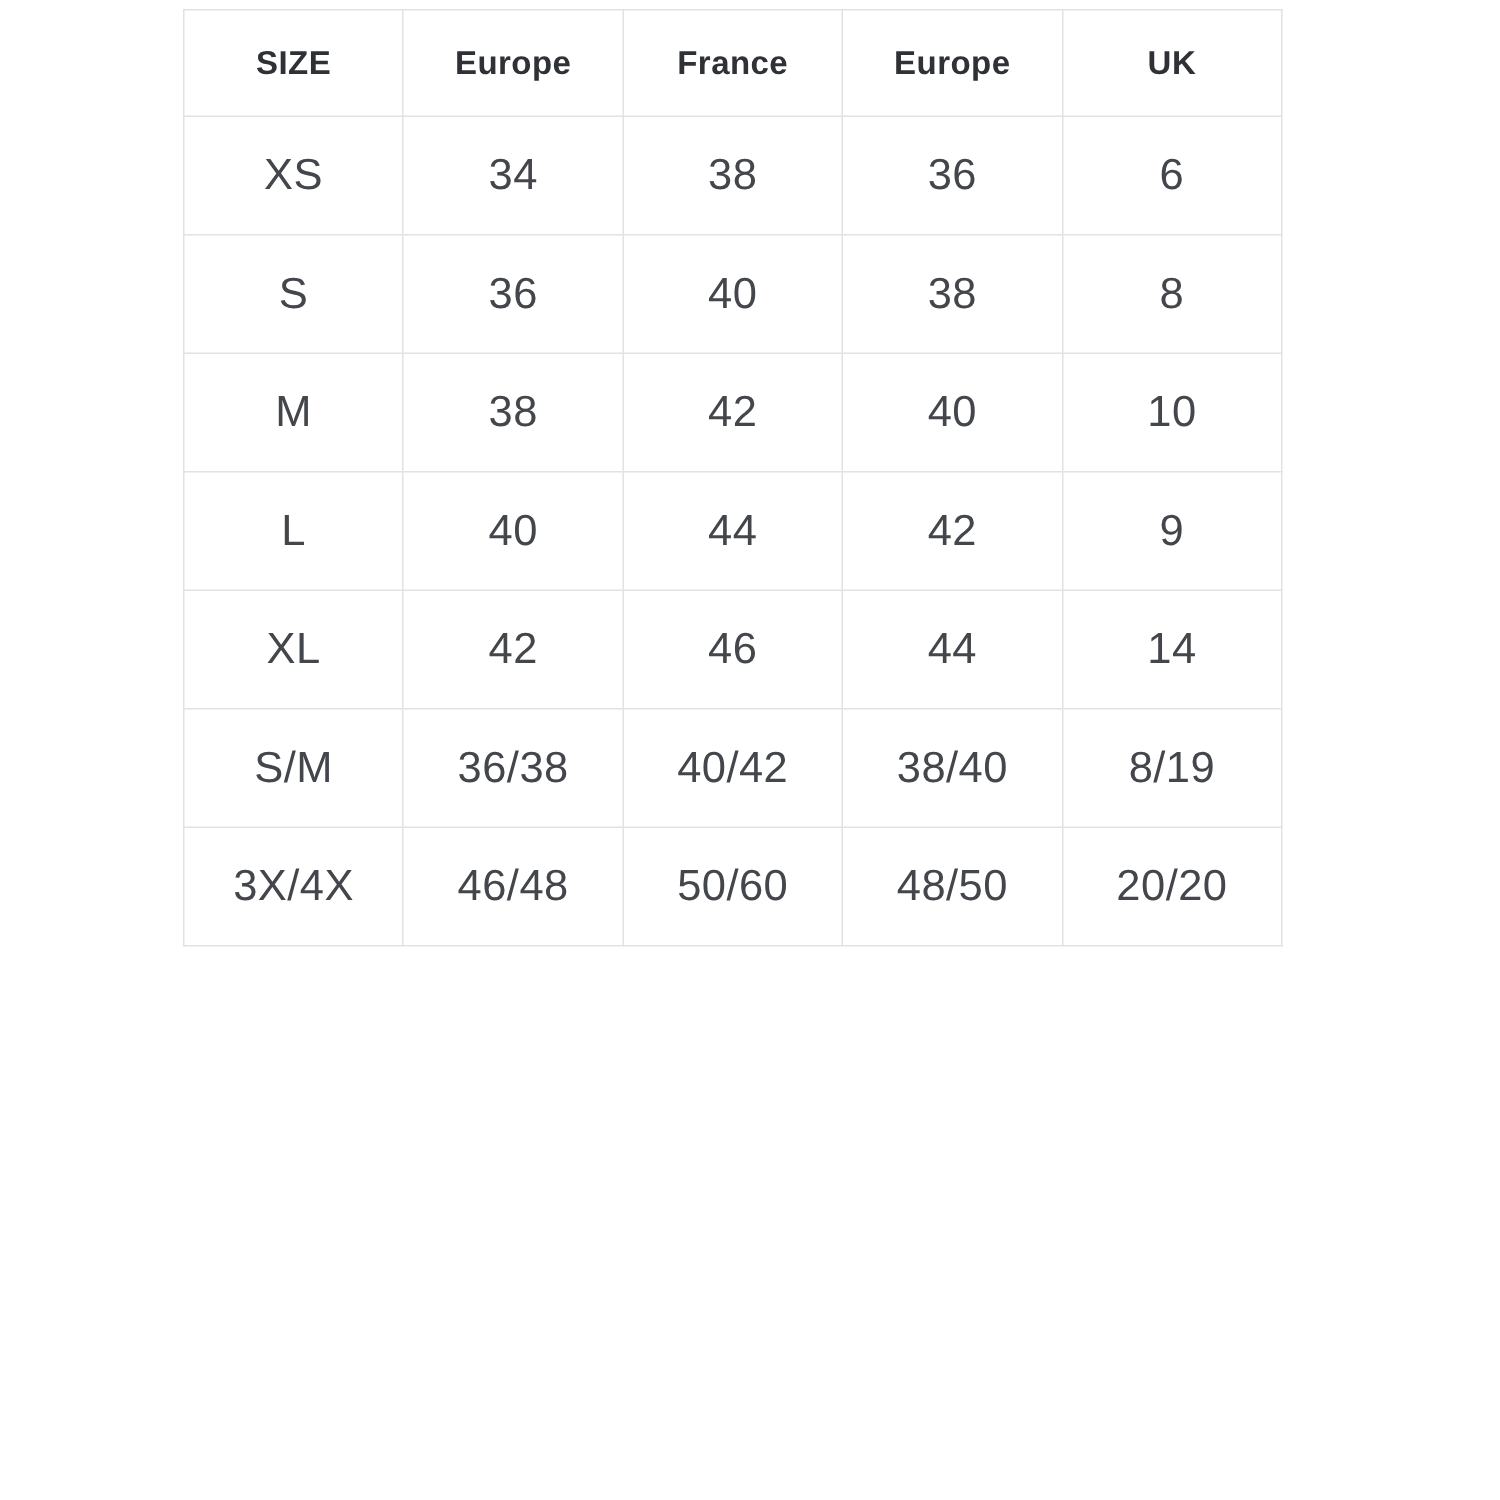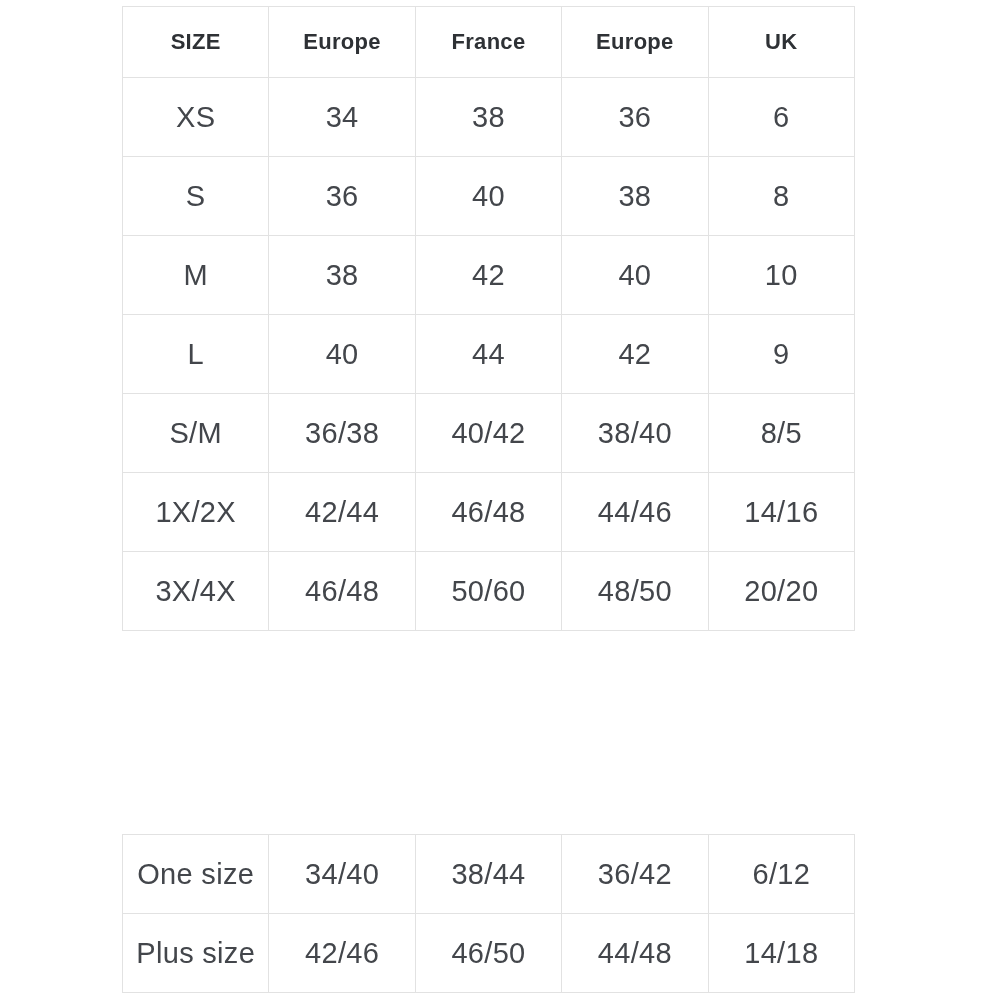--- a/index.html
+++ b/index.html
@@ -89,55 +89,37 @@
           <td>10</td>
         </tr>
         <tr>
           <td class="size-col">L</td>
           <td>40</td>
           <td>44</td>
           <td>42</td>
           <td>9</td>
         </tr>
         <tr>
+          <td class="size-col">XL</td>
+          <td>42</td>
+          <td>46</td>
+          <td>44</td>
+          <td>14</td>
+        </tr>
+        <tr>
           <td class="size-col">S/M</td>
           <td>36/38</td>
           <td>40/42</td>
           <td>38/40</td>
-          <td>8/5</td>
-        </tr>
-        <tr>
-          <td class="size-col">1X/2X</td>
-          <td>42/44</td>
-          <td>46/48</td>
-          <td>44/46</td>
-          <td>14/16</td>
+          <td>8/19</td>
         </tr>
         <tr>
           <td class="size-col">3X/4X</td>
           <td>46/48</td>
           <td>50/60</td>
           <td>48/50</td>
           <td>20/20</td>
         </tr>
       </tbody>
   </table>
 
-  <table class="size-table" id="extra-table">
-    <tbody id="extra-body">
-        <tr>
-          <td class="size-col">One size</td>
-          <td>34/40</td>
-          <td>38/44</td>
-          <td>36/42</td>
-          <td>6/12</td>
-        </tr>
-        <tr>
-          <td class="size-col">Plus size</td>
-          <td>42/46</td>
-          <td>46/50</td>
-          <td>44/48</td>
-          <td>14/18</td>
-        </tr>
-      </tbody>
-  </table>
 
 </div>
 
 </body></html>

